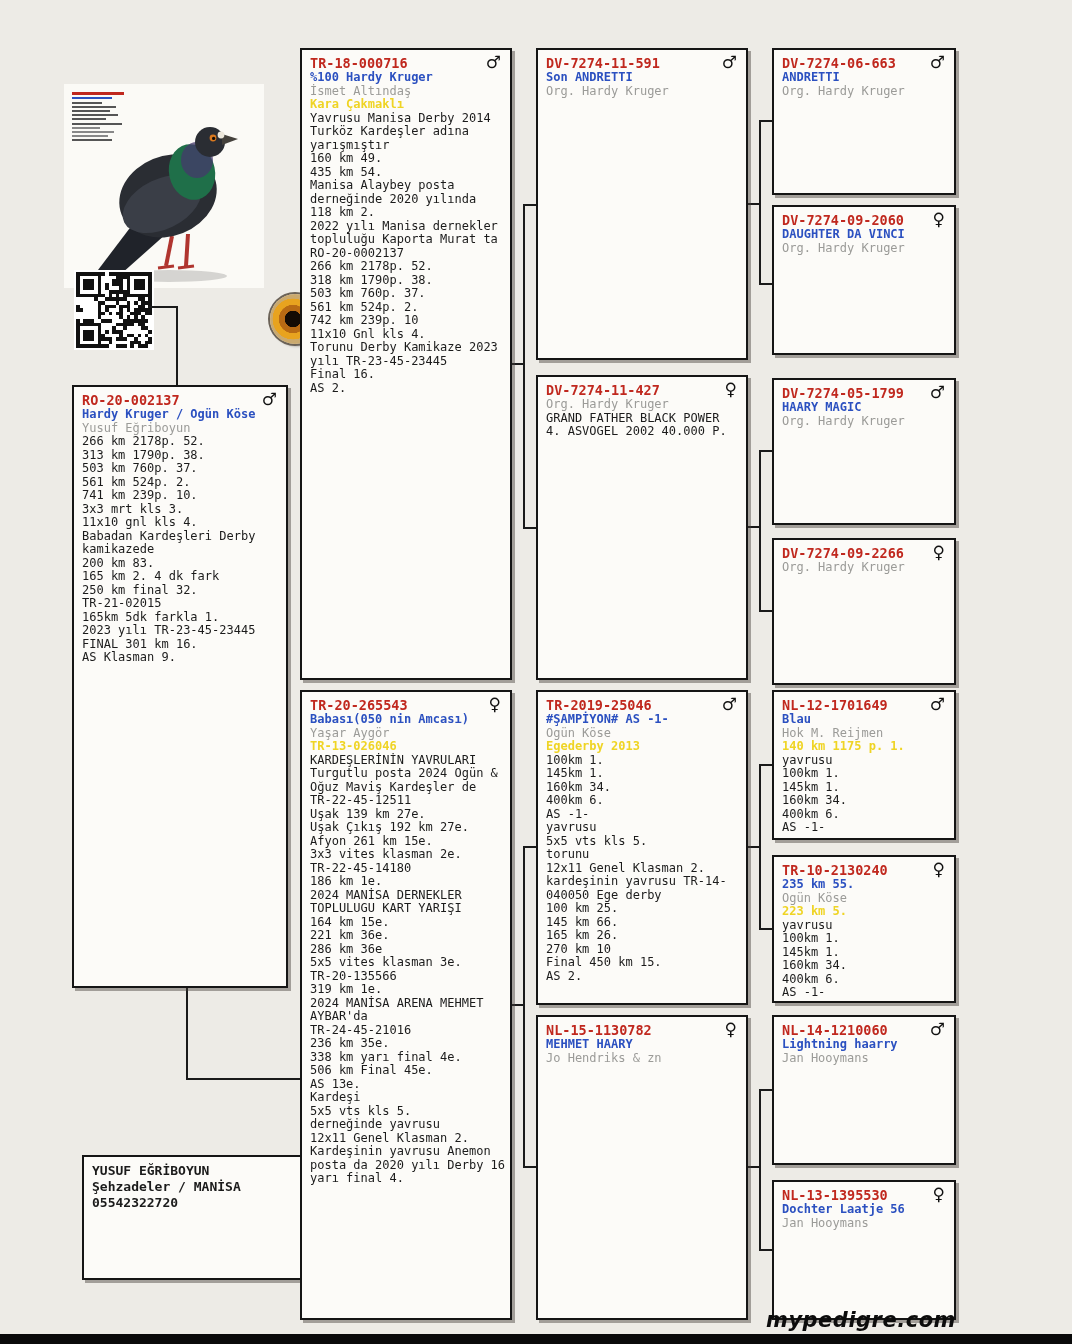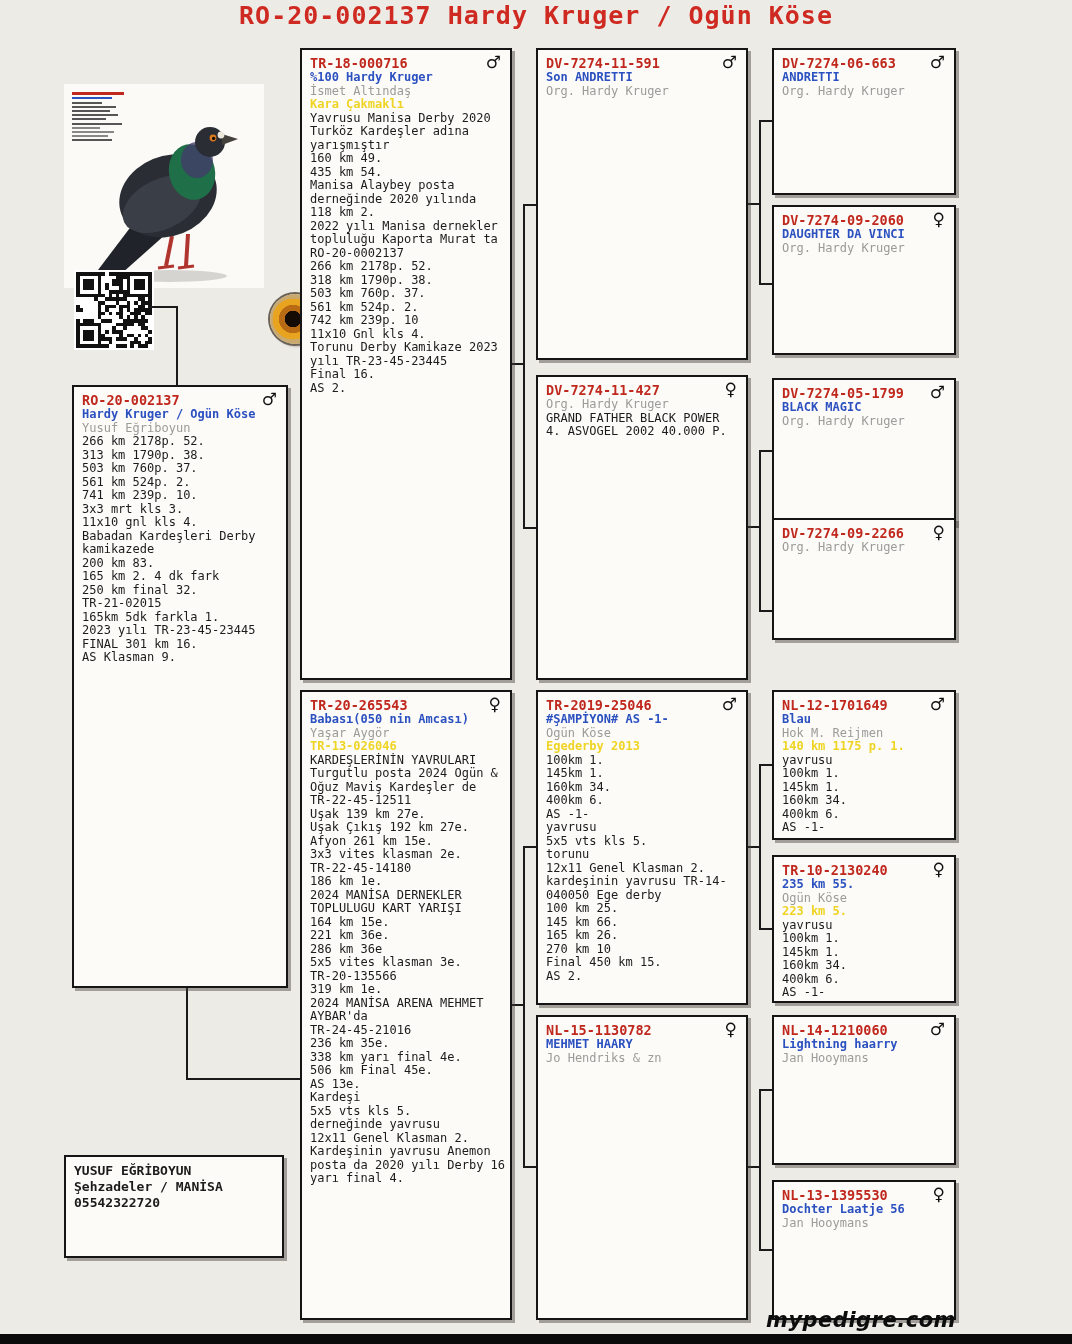--- a/index.html
+++ b/index.html
@@ -43,21 +43,20 @@
       grid-template-columns:repeat(21,1fr);grid-auto-rows:1fr;background:#fff;padding:2px;box-sizing:border-box;}
   .footer{position:absolute;left:766px;top:1308px;font-family:"DejaVu Sans","Liberation Sans",sans-serif;
           font-style:italic;font-weight:bold;font-size:21px;color:#0c0c0c;letter-spacing:.5px;}
   .bottombar{position:absolute;left:0;top:1334px;width:1072px;height:10px;background:#0a0a0a;}
 </style>
 </head>
 <body>
 
 <div class="page">
 
-  <div class="title">RO-20-002137 Hardy Kruger / Ogün Köse</div>
 
   <div class="photo">
     <div class="micro">
       <i></i>
         <i></i>
         <i></i>
         <i></i>
         <i></i>
         <i></i>
         <i></i>
@@ -580,36 +579,36 @@
         <div>165 km 2. 4 dk fark</div>
         <div>250 km final 32.</div>
         <div>TR-21-02015</div>
         <div>165km 5dk farkla 1.</div>
         <div>2023 yılı TR-23-45-23445</div>
         <div>FINAL 301 km 16.</div>
         <div>AS Klasman 9.</div>
       </div>
   </div>
 
-  <div class="pbox owner" style="left:64px;top:1155px;width:220px;height:103px">
+  <div class="pbox owner" style="left:82px;top:1155px;width:220px;height:125px">
     <div class="pbody">
         <div>YUSUF EĞRİBOYUN</div>
         <div>Şehzadeler / MANİSA</div>
         <div>05542322720</div>
       </div>
   </div>
 
   <div class="pbox" style="left:300px;top:48px;width:212px;height:632px">
     <div class="ring">TR-18-000716</div>
     <div class="gender">♂</div>
     <div class="bname">%100 Hardy Kruger</div>
     <div class="bbreeder">İsmet Altındaş</div>
     <div class="bhl">Kara Çakmaklı</div>
     <div class="pbody">
-        <div>Yavrusu Manisa Derby 2020</div>
+        <div>Yavrusu Manisa Derby 2014</div>
         <div>Turköz Kardeşler adına</div>
         <div>yarışmıştır</div>
         <div>160 km 49.</div>
         <div>435 km 54.</div>
         <div>Manisa Alaybey posta</div>
         <div>derneğinde 2020 yılında</div>
         <div>118 km 2.</div>
         <div>2022 yılı Manisa dernekler</div>
         <div>topluluğu Kaporta Murat ta</div>
         <div>RO-20-0002137</div>
@@ -730,25 +729,25 @@
   <div class="pbox" style="left:772px;top:205px;width:184px;height:150px">
     <div class="ring">DV-7274-09-2060</div>
     <div class="gender">♀</div>
     <div class="bname">DAUGHTER DA VINCI</div>
     <div class="bbreeder">Org. Hardy Kruger</div>
   </div>
 
   <div class="pbox" style="left:772px;top:378px;width:184px;height:147px">
     <div class="ring">DV-7274-05-1799</div>
     <div class="gender">♂</div>
-    <div class="bname">BLACK MAGIC</div>
+    <div class="bname">HAARY MAGIC</div>
     <div class="bbreeder">Org. Hardy Kruger</div>
   </div>
 
-  <div class="pbox" style="left:772px;top:518px;width:184px;height:122px">
+  <div class="pbox" style="left:772px;top:538px;width:184px;height:147px">
     <div class="ring">DV-7274-09-2266</div>
     <div class="gender">♀</div>
     <div class="bbreeder">Org. Hardy Kruger</div>
   </div>
 
   <div class="pbox" style="left:772px;top:690px;width:184px;height:150px">
     <div class="ring">NL-12-1701649</div>
     <div class="gender">♂</div>
     <div class="bname">Blau</div>
     <div class="bbreeder">Hok M. Reijmen</div>

